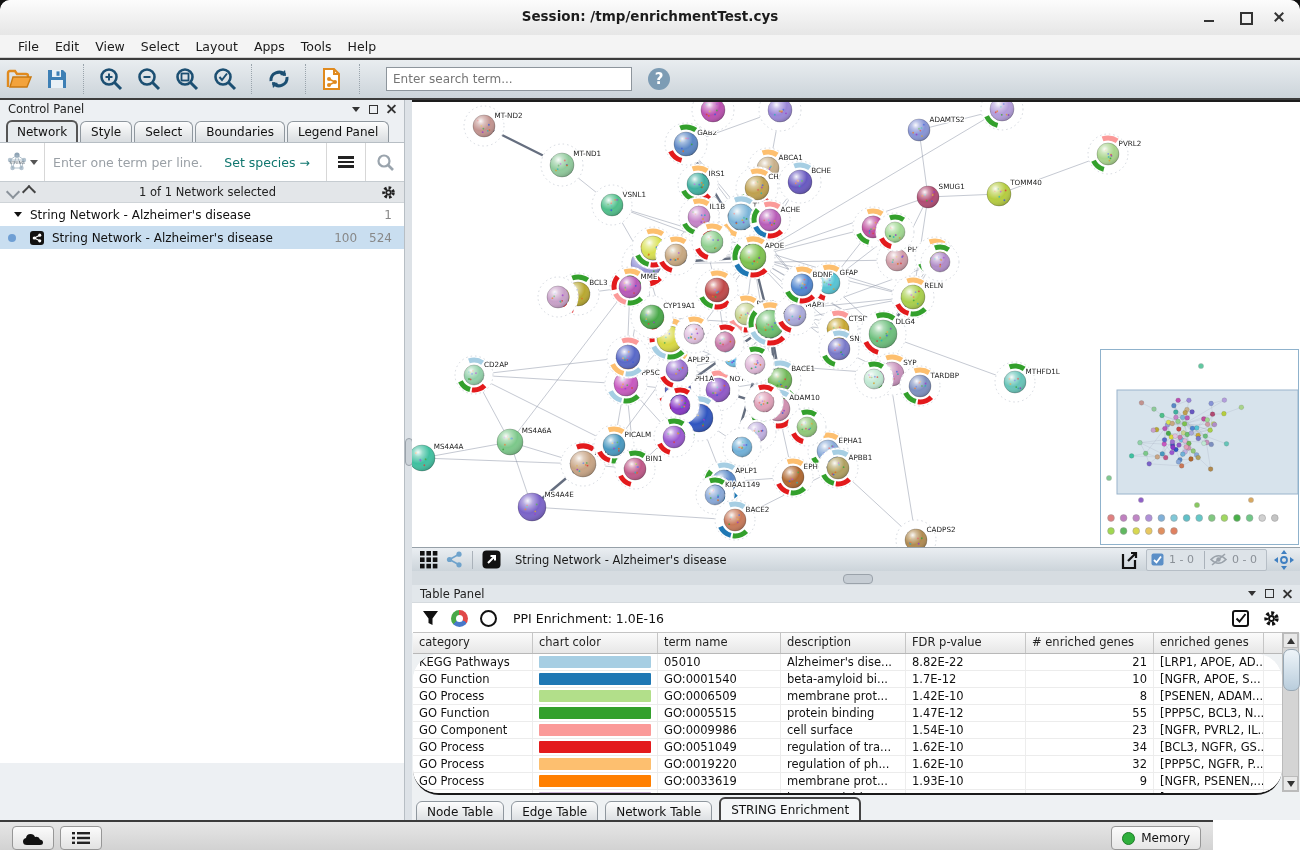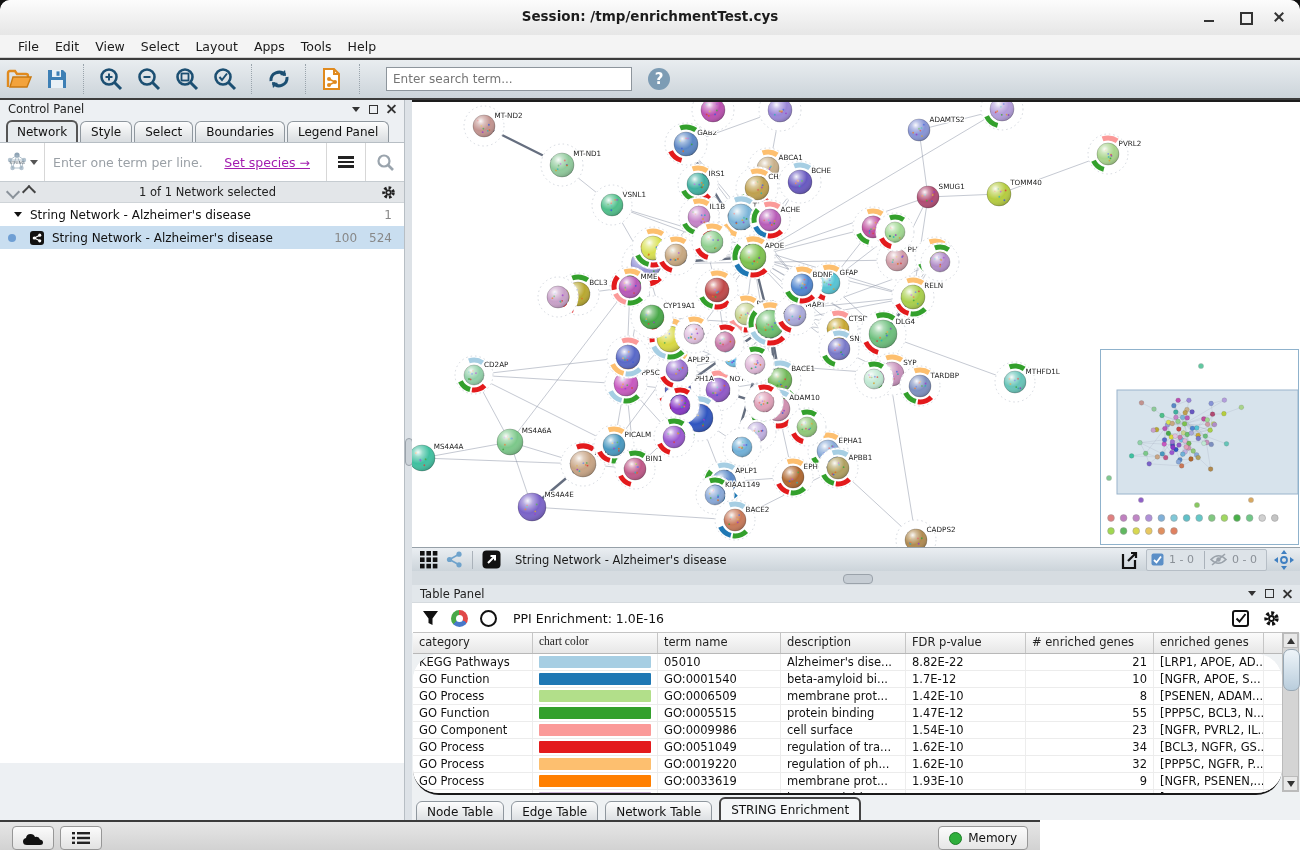--- a/index.html
+++ b/index.html
@@ -35,21 +35,21 @@
   .sq{width:7px;height:7px;border:1.5px solid #333;}
   .xg{position:relative;width:9px;height:9px;}
   .xg:before,.xg:after{content:"";position:absolute;left:-1px;top:3.5px;width:11px;height:2px;background:#333;}
   .xg:before{transform:rotate(45deg);} .xg:after{transform:rotate(-45deg);}
   #cp-tabs{display:flex;align-items:flex-end;height:24px;padding-left:6px;gap:2px;}
   .cp-tab{font-size:12px;color:#111;background:linear-gradient(#fdfdfd,#d9dde0);border:1px solid #8f979e;border-bottom:none;border-radius:6px 6px 0 0;padding:3px 10px 3px 10px;}
   .cp-tab.active{background:#e7ebee;border:2px solid #555;border-bottom:none;font-weight:normal;padding:3px 9px;}
   #string-search{height:38px;background:#fff;border-top:1px solid #b7bec4;border-bottom:1px solid #c6ccd1;display:flex;align-items:center;}
   #string-logo{width:44px;display:flex;align-items:center;justify-content:center;gap:2px;border-right:1px solid #d7d7d7;height:100%;}
   #string-input{flex:1;display:flex;align-items:center;padding:0 8px;font-size:12.5px;color:#9aa0a6;}
-  #species-hint{margin-left:auto;color:#a21caf;padding-right:8px;text-decoration:underline;}
+  #species-hint{margin-left:auto;color:#0f766e;padding-right:8px;}
   .ss-btn{width:38px;height:100%;display:flex;align-items:center;justify-content:center;border-left:1px solid #d7d7d7;}
   .hamb{width:16px;height:12px;display:flex;flex-direction:column;justify-content:space-between;}
   .hamb div{height:2.6px;background:#222;}
   #cp-selrow{height:20px;background:#e3e6e9;border-bottom:1px solid #cfd4d8;display:flex;align-items:center;padding:0 8px;font-size:11.5px;color:#222;}
   #cp-selrow .mid{flex:1;text-align:center;}
   .chev{width:8px;height:8px;border-left:2px solid #8a929a;border-bottom:2px solid #8a929a;transform:rotate(-45deg);}
   .chev.up{transform:rotate(135deg);border-color:#444;}
   #cp-tree{background:#fff;height:560px;}
   .tree-row{height:23px;display:flex;align-items:center;font-size:12px;color:#111;}
   .tree-row .count{margin-left:auto;color:#888;padding-right:12px;}
@@ -79,21 +79,21 @@
   .chip{align-self:center;height:12px;width:100%;border-radius:1px;}
   #vscroll{position:absolute;right:1px;top:47px;width:17px;height:160px;background:#d4d4d4;border:1px solid #bbb;box-sizing:border-box;}
   .sc-arrow{position:absolute;left:0;width:15px;height:15px;background:#e8e8e8;border:1px solid #bbb;box-sizing:border-box;display:flex;align-items:center;justify-content:center;}
   .sc-tri-up{width:0;height:0;border-left:4px solid transparent;border-right:4px solid transparent;border-bottom:6px solid #333;}
   .sc-tri-dn{width:0;height:0;border-left:4px solid transparent;border-right:4px solid transparent;border-top:6px solid #333;}
   #sc-thumb{position:absolute;left:0px;top:16px;width:15px;height:40px;background:linear-gradient(#eef4f9,#b9cddc);border:1px solid #98a8b5;border-radius:7px;}
   #tp-tabs{position:absolute;left:4px;top:212px;display:flex;gap:7px;align-items:flex-end;}
   .tp-tab{font-size:12px;color:#111;background:linear-gradient(#fdfdfd,#d9dde0);border:1px solid #8f979e;border-radius:6px 6px 0 0;padding:3px 10px;}
   .tp-tab.active{background:#f4f6f8;border:2px solid #444;padding:4px 10px;}
   
-  #statusbar{position:absolute;left:0;top:820px;width:1040px;height:30px;background:linear-gradient(#e6e6e6,#d2d2d2);border-top:2px solid #3c3c3c;box-sizing:border-box;}
+  #statusbar{position:absolute;left:0;top:820px;width:1213px;height:30px;background:linear-gradient(#e6e6e6,#d2d2d2);border-top:2px solid #3c3c3c;box-sizing:border-box;}
   .sb-btn{position:absolute;top:4px;width:40px;height:22px;border:1px solid #979797;border-radius:4px;background:linear-gradient(#fbfbfb,#e2e2e2);display:flex;align-items:center;justify-content:center;}
   #memory-btn{position:absolute;right:12px;top:4px;height:22px;border:1px solid #979797;border-radius:4px;background:linear-gradient(#fbfbfb,#e6e6e6);display:flex;align-items:center;gap:6px;padding:0 10px;font-size:12px;color:#111;}
   #memory-btn .g{width:11px;height:11px;border-radius:50%;background:#2faf3c;border:1px solid #1d7d27;}
   
   #overview{position:absolute;left:688px;top:247px;width:199px;height:196px;background:#fff;border:1px solid #8fb2cc;box-sizing:border-box;}
 </style>
 </head>
 <body>
 
 <div id="win">
@@ -2031,21 +2031,21 @@
         <svg width="17" height="17" viewBox="0 0 17 17">
             <circle cx="8.5" cy="8.5" r="5.4" fill="none" stroke="#111" stroke-width="3.6" stroke-dasharray="2.8 2.1"></circle>
             <circle cx="8.5" cy="8.5" r="3.4" fill="#111"></circle>
             <circle cx="8.5" cy="8.5" r="1.5" fill="#fff"></circle>
           </svg>
       </div>
     </div>
     <div id="tbl">
       <div class="thead">
           <div class="th" style="width: 120px;">category</div>
-          <div class="th" style="width: 125px; font-family: Liberation Serif, serif;">chart color</div>
+          <div class="th" style="width: 125px;">chart color</div>
           <div class="th" style="width: 123px;">term name</div>
           <div class="th" style="width: 125px;">description</div>
           <div class="th" style="width: 120px;">FDR p-value</div>
           <div class="th" style="width: 128px;"># enriched genes</div>
           <div class="th" style="width: 110px;">enriched genes</div>
         </div>
       <div id="rows">
           <div class="tr">
             <div class="td" style="width: 120px;">KEGG Pathways</div>
             <div class="td" style="width: 125px; display: flex;">

